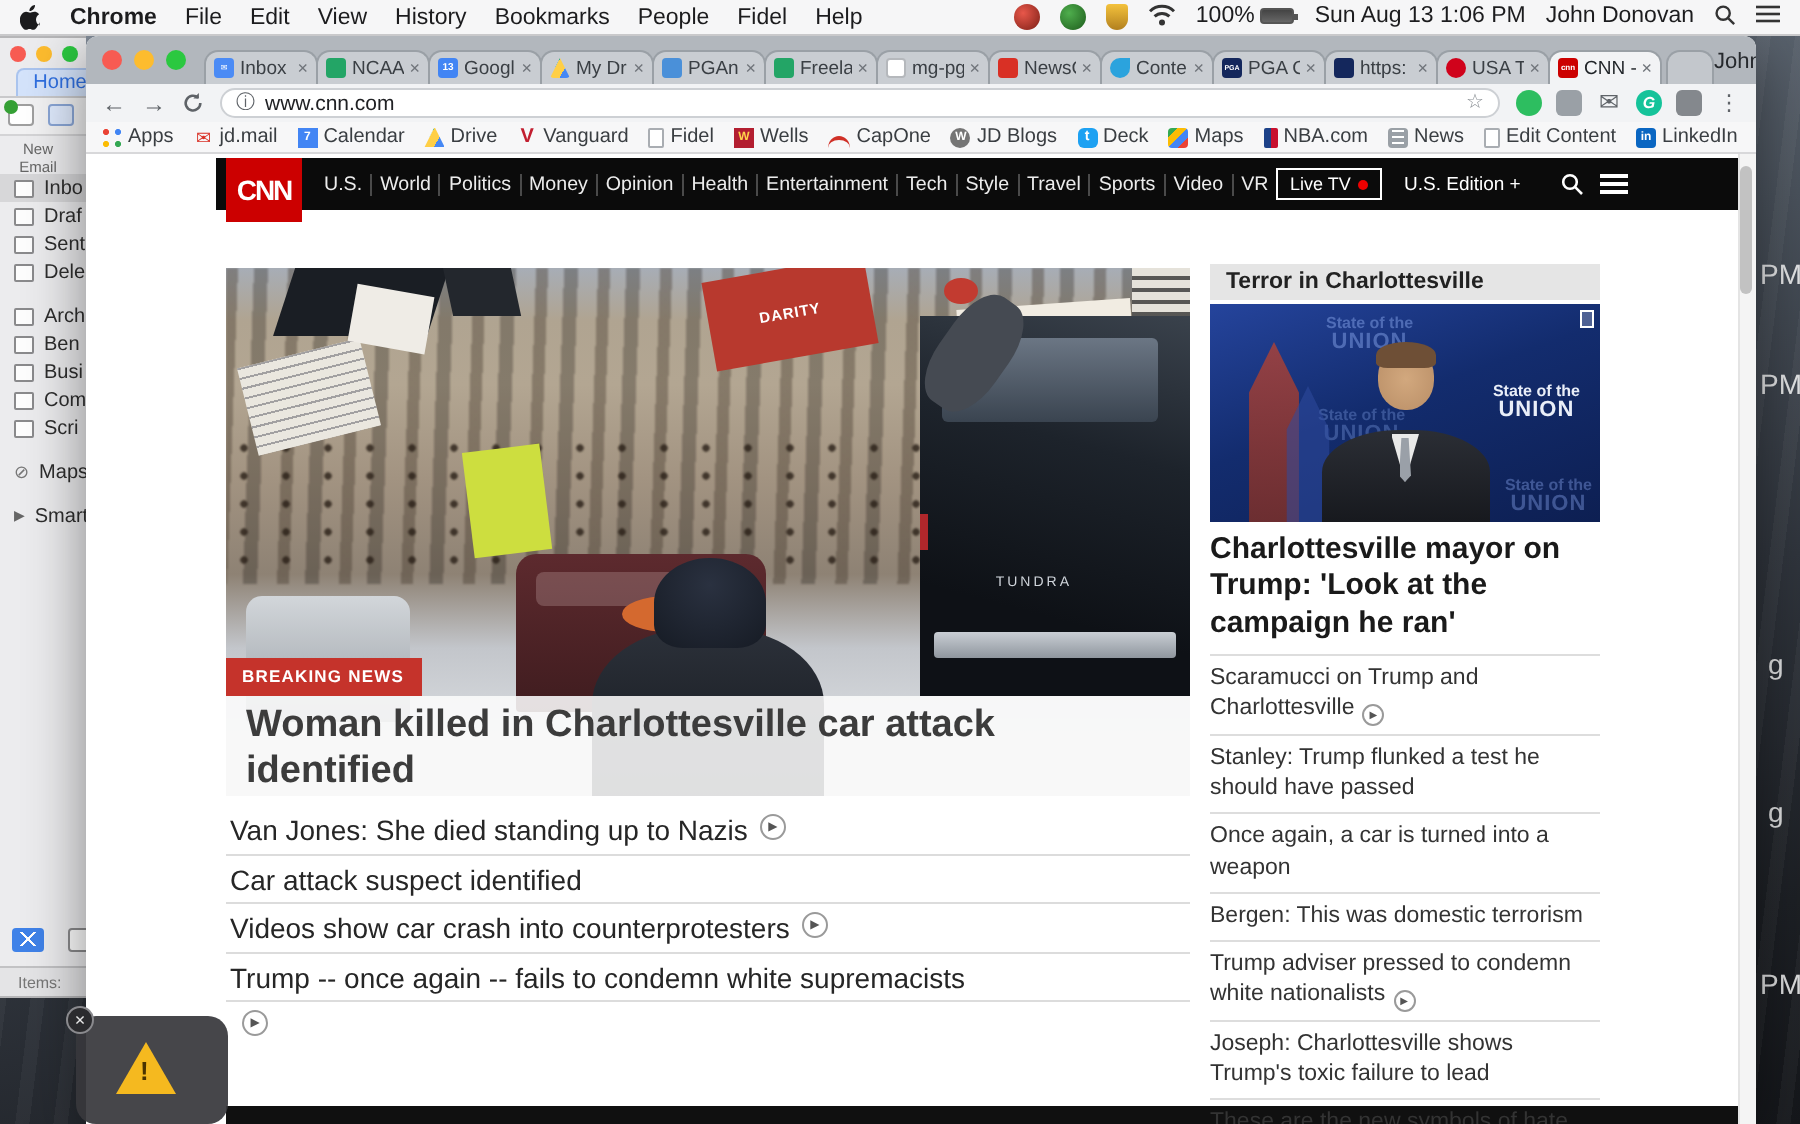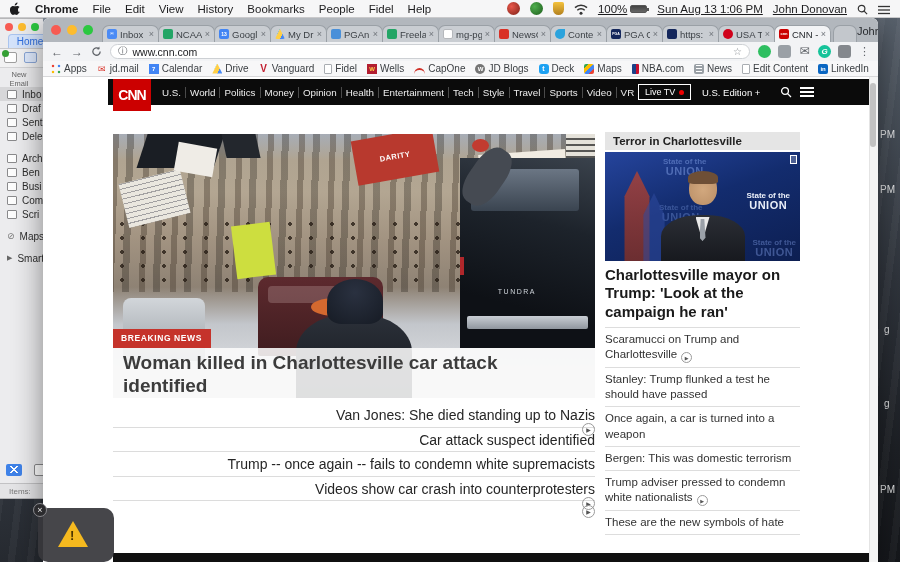--- a/index.html
+++ b/index.html
@@ -7,21 +7,21 @@
   .screen { position:relative; width:900px; height:562px; overflow:hidden;
     background:linear-gradient(168deg,#8d97a4 0%,#6a7480 14%,#4a525c 38%,#30353d 62%,#1d2025 85%,#15171b 100%); }
   .screen::before { content:""; position:absolute; inset:0;
     background:repeating-linear-gradient(97deg, rgba(255,255,255,.04) 0 7px, transparent 7px 19px); }
 
   
   .menubar { position:absolute; left:0; top:0; width:900px; height:18px; background:#f6f6f7;
     border-bottom:1px solid #c9c9cb; display:flex; align-items:center; padding:0 10px; gap:14px;
     font-size:11.5px; color:#1c1c1e; z-index:40; }
   .menubar .appname { font-weight:bold; }
-  .mb-right { margin-left:auto; display:flex; align-items:flex-end; gap:10px;text-decoration:underline; }
+  .mb-right { margin-left:auto; display:flex; align-items:flex-start; gap:10px; }
   .mb-ic { width:13px; height:13px; border-radius:50%; display:inline-block; }
   .shield { width:11px; height:13px; border-radius:2px 2px 6px 6px; background:linear-gradient(#f4c23c,#b2801f); }
   .batt { display:flex; align-items:center; gap:3px; }
   .batt .cell { width:17px; height:8px; border:1px solid #555; border-radius:2px; background:linear-gradient(#444,#666); position:relative; }
   .batt .cell::after { content:""; position:absolute; right:-3px; top:2px; width:2px; height:3px; background:#555; }
 
   
   .mail-clip { position:absolute; left:0; top:18px; width:43px; height:481px; overflow:hidden; z-index:5; }
   .mailwin { width:150px; height:481px; background:#ececee; border:1px solid #b6b6b8; border-left:none; position:relative; font-size:10px; color:#333; }
   .m-lights { position:absolute; left:5px; top:4px; display:flex; gap:5px; }
@@ -37,21 +37,21 @@
   .m-row.sel { background:#d7d7d9; }
   .m-row .fic { width:10px; height:9px; border:1px solid #8a8a8c; border-radius:1px; flex:none; background:#fdfdfd; }
   .m-gap { height:8px; }
   .m-bottomicons { position:absolute; left:6px; bottom:22px; display:flex; gap:12px; align-items:center; }
   .m-env { width:16px; height:12px; background:#3f82e8; border-radius:2px; position:relative; }
   .m-env::after { content:""; position:absolute; left:2px; top:2px; width:12px; height:7px; background:linear-gradient(45deg,transparent 45%,#fff 46% 54%,transparent 55%),linear-gradient(-45deg,transparent 45%,#fff 46% 54%,transparent 55%); }
   .m-cal { width:13px; height:12px; border:1px solid #8a8a8c; border-radius:2px; background:#fff; }
   .m-items { position:absolute; left:0; bottom:0; width:100%; height:15px; background:#e4e4e6; border-top:1px solid #c2c2c4; font-size:8px; color:#777; line-height:15px; padding-left:9px; }
 
   
-  .peek { position:absolute; font-size:10px; color:rgba(255,255,255,.85); z-index:2; }
+  .peek { position:absolute; font-size:14px; color:rgba(255,255,255,.85); z-index:2; }
 
   
   .notif { position:absolute; left:38px; top:508px; width:76px; height:54px; background:rgba(56,56,60,.93); border-radius:10px; z-index:50; }
   .notif-x { position:absolute; left:-5px; top:-5px; width:14px; height:14px; border-radius:50%; background:#2b2b2e; border:1px solid #8a8a8e; color:#e8e8e8; font-size:9px; line-height:12px; text-align:center; }
   .warn-tri { position:absolute; left:20px; top:13px; width:0; height:0; border-left:15px solid transparent; border-right:15px solid transparent; border-bottom:26px solid #f5b91f; }
   .warn-tri::after { content:"!"; position:absolute; left:-3px; top:7px; color:#4a3300; font-weight:bold; font-size:13px; }
 
   
   .chromewin { position:absolute; left:43px; top:18px; width:835px; height:544px; background:#f2f3f5; border-radius:6px 6px 0 0; box-shadow:0 8px 30px rgba(0,0,0,.45); z-index:10; overflow:hidden; }
 
@@ -139,21 +139,21 @@
   .ph-car { position:absolute; left:2%; bottom:14%; width:17%; height:24%; background:linear-gradient(#d2d6da,#9aa0a6); border-radius:8px 8px 2px 2px; }
   .ph-fallen { position:absolute; left:41%; bottom:31%; width:10%; height:7%; background:#d4692f; border-radius:50%; }
   .ph-man-torso { position:absolute; left:38%; bottom:0; width:24%; height:32%; background:linear-gradient(#2c313a,#14171c); border-radius:45% 45% 0 0; }
   .ph-man-neck { position:absolute; left:47%; bottom:26%; width:6%; height:6%; background:#caa183; }
   .ph-man-cap { position:absolute; left:44.5%; bottom:28%; width:11.5%; height:17%; background:radial-gradient(circle at 50% 30%,#2a3140,#161b24); border-radius:50% 50% 26% 26%; }
   .breaking { position:absolute; left:0; bottom:50px; width:98px; height:19px; background:#c5332b; color:#fff; font-size:8.5px; font-weight:bold; letter-spacing:.6px; line-height:19px; padding-left:8px; }
   .overlay { position:absolute; left:0; bottom:0; width:100%; height:50px; background:rgba(252,252,252,.88); padding:4px 10px; font-size:19px; font-weight:bold; color:#3c3c3c; line-height:1.2; }
 
   
   .stories { position:absolute; left:70px; top:326px; width:482px; }
-  .story { display:flex; align-items:flex-end; padding:4px 0 4px 2px; border-bottom:1px solid #dcdcdc; font-size:14px; color:#262626; height:24.5px;flex-direction:column; }
+  .story { display:flex; align-items:flex-start; padding:4px 0 4px 2px; border-bottom:1px solid #dcdcdc; font-size:14px; color:#262626; height:24.5px; }
   .story:last-child { border-bottom:none; }
   .play { display:inline-block; width:13px; height:13px; border:1px solid #9a9a9a; border-radius:50%; color:#555; font-size:6px; line-height:12px; text-align:center; margin-left:6px; flex:none; }
   .blackstrip { position:absolute; left:70px; top:476px; width:756px; height:10px; background:#101010; }
 
   
   .panel { position:absolute; left:562px; top:55px; width:195px; }
   .p-head { height:18px; background:#e5e5e5; font-size:11.5px; font-weight:bold; color:#222; line-height:18px; padding-left:8px; }
   .p-video { position:relative; margin-top:2px; height:109px; background:linear-gradient(160deg,#25449c 0%,#132c6e 45%,#0d1f52 100%); overflow:hidden; }
   .sou { position:absolute; font-weight:bold; line-height:1.05; text-align:center; }
   .sou .l1 { display:block; font-size:8px; } .sou .l2 { display:block; font-size:11px; letter-spacing:.5px; }
@@ -548,25 +548,25 @@
 
       <div class="stories">
         <div class="story">
             <span>Van Jones: She died standing up to Nazis</span>
             <span class="play">▶</span>
           </div>
         <div class="story">
             <span>Car attack suspect identified</span>
           </div>
         <div class="story">
-            <span>Trump -- once again -- fails to condemn white supremacists</span>
-          </div>
-        <div class="story">
             <span>Videos show car crash into counterprotesters</span>
             <span class="play">▶</span>
+          </div>
+        <div class="story">
+            <span>Trump -- once again -- fails to condemn white supremacists</span>
           </div>
         <div class="story">
             <span class="play">▶</span>
           </div>
       </div>
 
       <div class="blackstrip"></div>
 
       <div class="panel">
         <div class="p-head">Terror in Charlottesville</div>
@@ -596,20 +596,21 @@
           <div class="vhead"></div>
           <div class="vicon"></div>
         </div>
         <div class="p-lead">Charlottesville mayor on Trump: 'Look at the campaign he ran'</div>
         <div class="p-links">
           <div class="p-link"><span>Scaramucci on Trump and Charlottesville</span><span class="play">▶</span></div>
           <div class="p-link"><span>Stanley: Trump flunked a test he should have passed</span></div>
           <div class="p-link"><span>Once again, a car is turned into a weapon</span></div>
           <div class="p-link"><span>Bergen: This was domestic terrorism</span></div>
           <div class="p-link"><span>Trump adviser pressed to condemn white nationalists</span><span class="play">▶</span></div>
+          <div class="p-link"><span>Joseph: Charlottesville shows Trump's toxic failure to lead</span></div>
           <div class="p-link"><span>These are the new symbols of hate</span></div>
 
         </div>
       </div>
 
       <div class="sb-track"></div>
       <div class="sb-thumb"></div>
     </div>
   </div>
 

